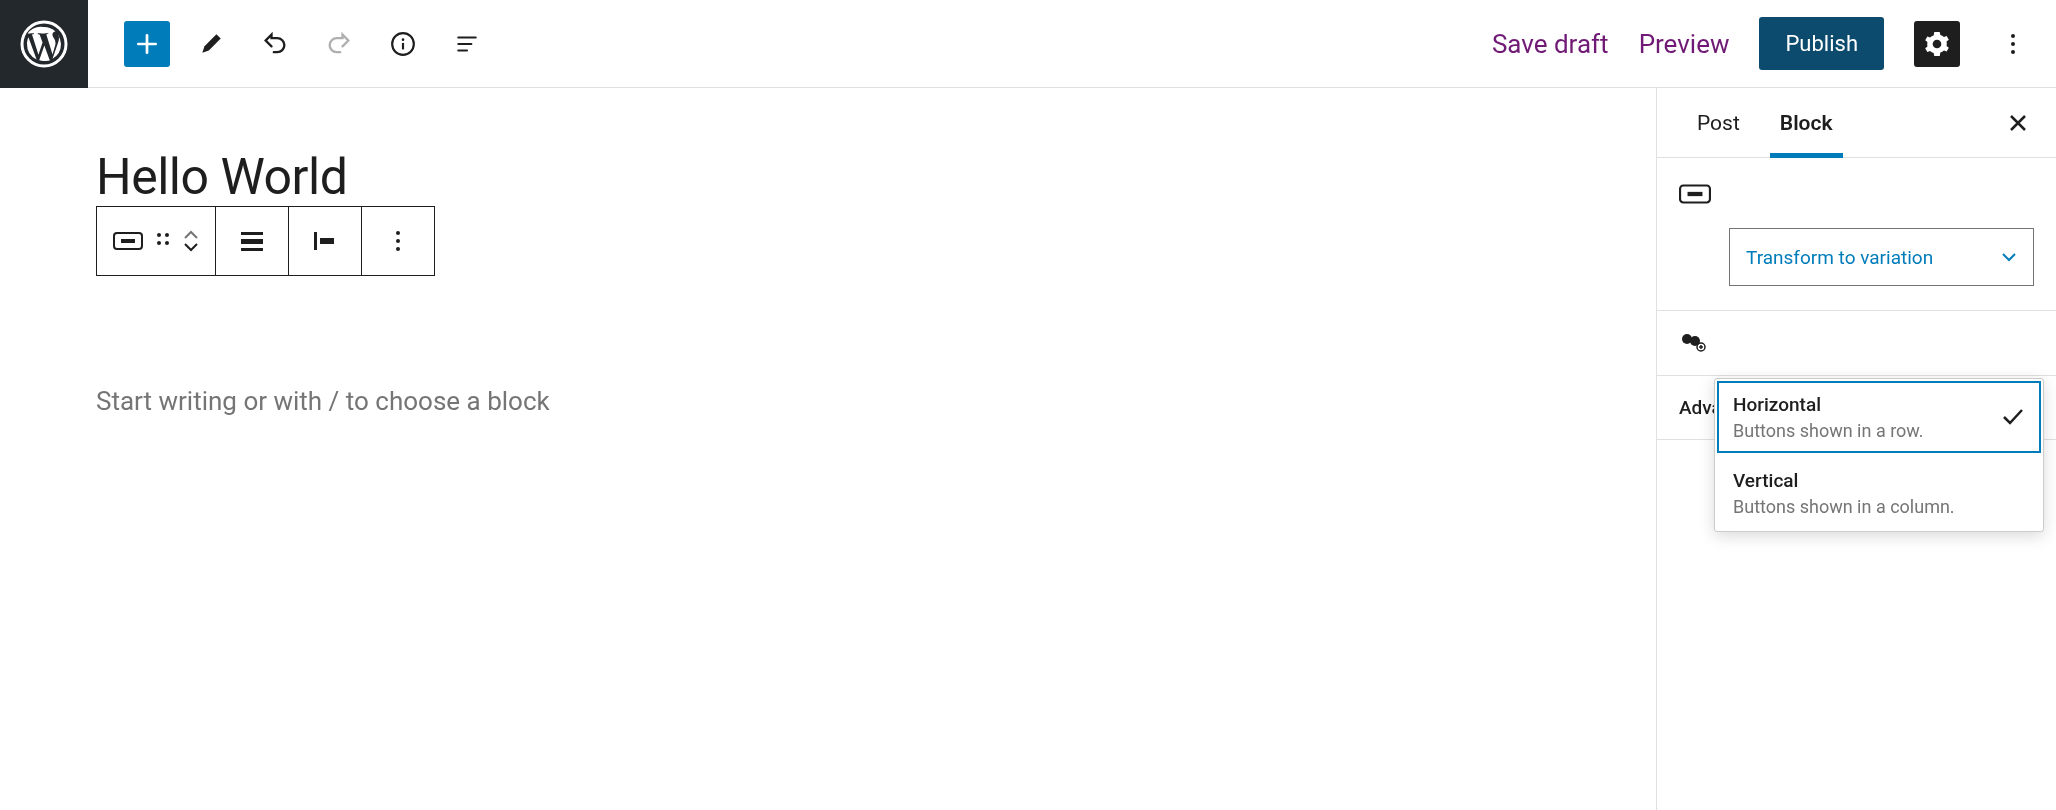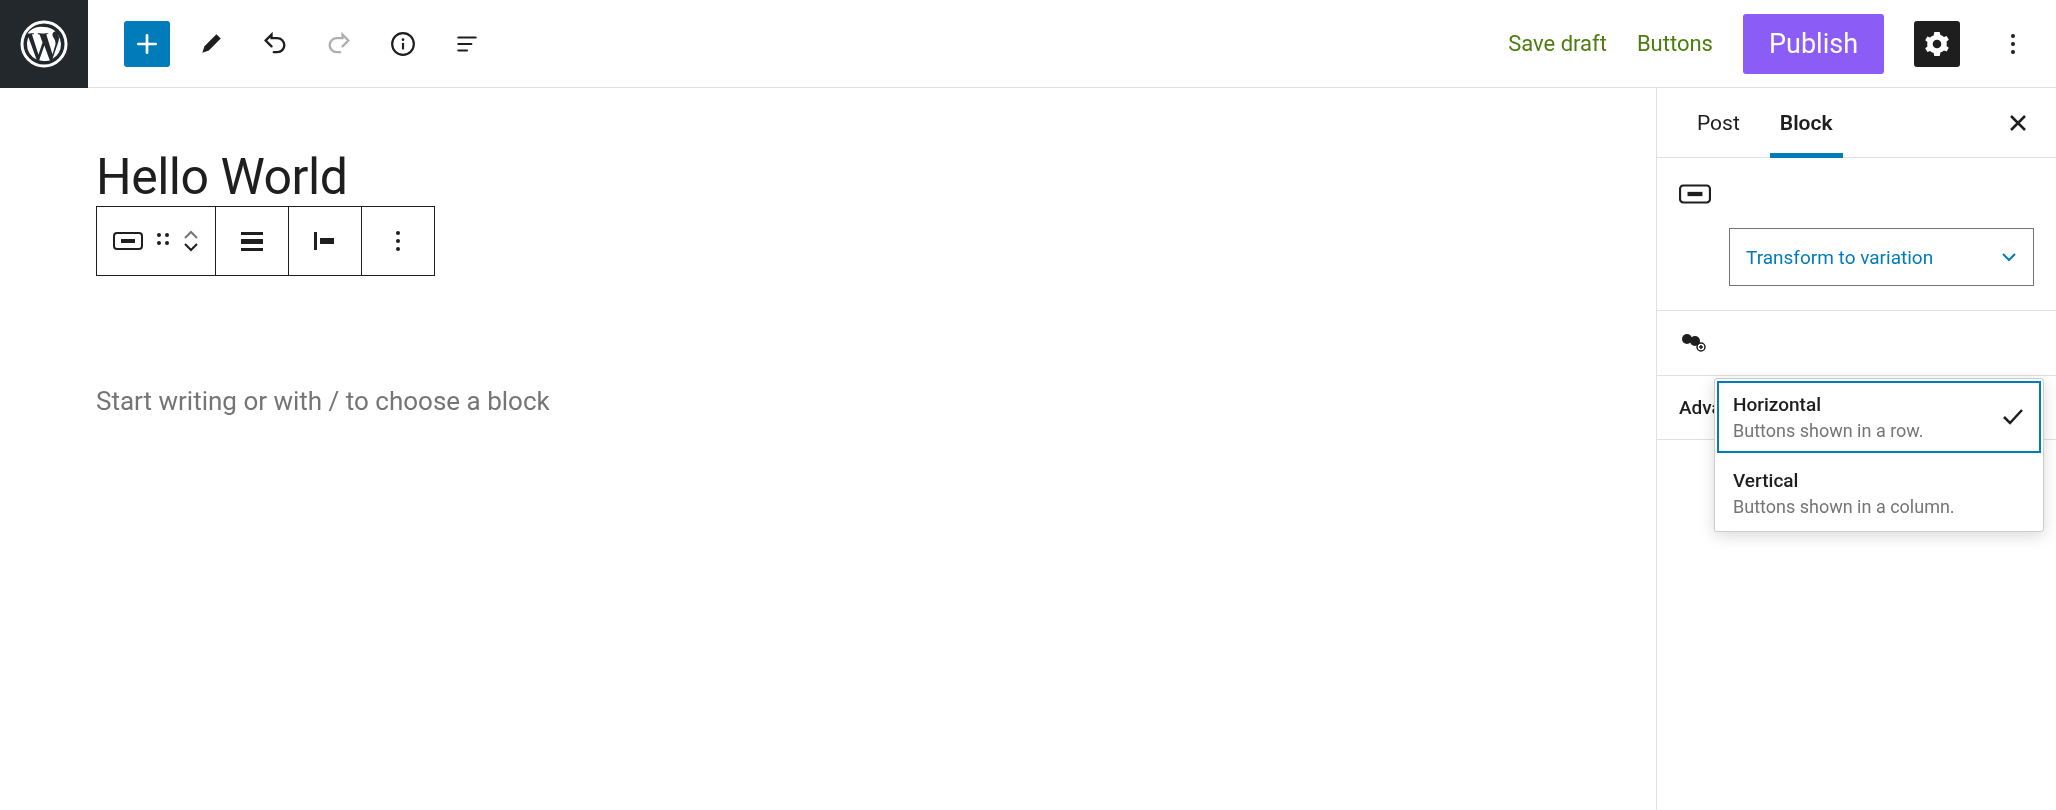--- a/index.html
+++ b/index.html
@@ -9,22 +9,22 @@
   
   .topbar { display: flex; align-items: center; height: 88px; border-bottom: 1px solid #e0e0e0; }
   .logo-cell { width: 88px; height: 88px; background: #23282d; display: flex; align-items: center; justify-content: center; }
   .topbar-left { display: flex; align-items: center; gap: 18px; padding-left: 36px; }
   .btn-square { width: 46px; height: 46px; display: flex; align-items: center; justify-content: center; border-radius: 3px; cursor: pointer; }
   .btn-blue { background: #007cba; color: #fff; }
   .btn-black { background: #1e1e1e; color: #fff; }
   .btn-ghost { background: transparent; color: #1e1e1e; }
   .btn-ghost.dim svg { opacity: 0.35; }
   .topbar-right { margin-left: auto; display: flex; align-items: center; gap: 30px; padding-right: 20px; }
-  .link { color: #4d7c0f; font-size: 22px; cursor: pointer; }
-  .btn-publish { background: #8b5cf6; color: #fff; font-size: 27px; padding: 14px 26px; border-radius: 3px; cursor: pointer; }
+  .link { color: #701a75; font-size: 26px; cursor: pointer; }
+  .btn-publish { background: #0c4a6e; color: #fff; font-size: 22px; padding: 14px 26px; border-radius: 3px; cursor: pointer; }
   .more-btn { width: 46px; height: 46px; display:flex; align-items:center; justify-content:center; cursor:pointer;}
 
   
   .body { flex: 1; display: flex; min-height: 0; }
   .editor { flex: 1; padding: 60px 0 0 0; position: relative; }
   .editor-inner { padding-left: 96px; max-width: 900px; }
   .title { font-size: 50px; font-weight: 400; letter-spacing: -0.5px; margin-bottom: 0; }
   .block-toolbar { display: flex; margin-top: 0; border: 1px solid #1e1e1e; height: 70px; width: fit-content; margin-bottom: 80px; }
   .bt-group { display: flex; align-items: center; border-right: 1px solid #1e1e1e; }
   .bt-group:last-child { border-right: none; }
@@ -106,21 +106,21 @@
           </svg>
       </div>
       <div class="btn-square btn-ghost">
         <svg width="26" height="26" viewBox="0 0 24 24">
             <path d="M4 6h16M4 12h12M4 18h8" stroke="#1e1e1e" stroke-width="2" stroke-linecap="round"></path>
           </svg>
       </div>
     </div>
     <div class="topbar-right">
       <span class="link">Save draft</span>
-      <span class="link">Buttons</span>
+      <span class="link">Preview</span>
       <span class="btn-publish">Publish</span>
       <div class="btn-square btn-black">
         <svg width="26" height="26" viewBox="0 0 24 24">
             <path fill="#fff" d="M12 8a4 4 0 100 8 4 4 0 000-8zm9 4c0 .66-.07 1.3-.2 1.92l2.1 1.64-2 3.46-2.47-1a9 9 0 01-3.33 1.93L14.5 23h-5l-.6-2.65a9 9 0 01-3.33-1.93l-2.47 1-2-3.46 2.1-1.64A9 9 0 013 12c0-.66.07-1.3.2-1.92L1.1 8.44l2-3.46 2.47 1A9 9 0 018.9 4.05L9.5 1h5l.6 2.65a9 9 0 013.33 1.93l2.47-1 2 3.46-2.1 1.64c.13.62.2 1.26.2 1.92z"></path>
           </svg>
       </div>
       <div class="more-btn">
         <svg width="6" height="24" viewBox="0 0 6 24">
             <circle cx="3" cy="4" r="2" fill="#1e1e1e"></circle>
             <circle cx="3" cy="12" r="2" fill="#1e1e1e"></circle>

